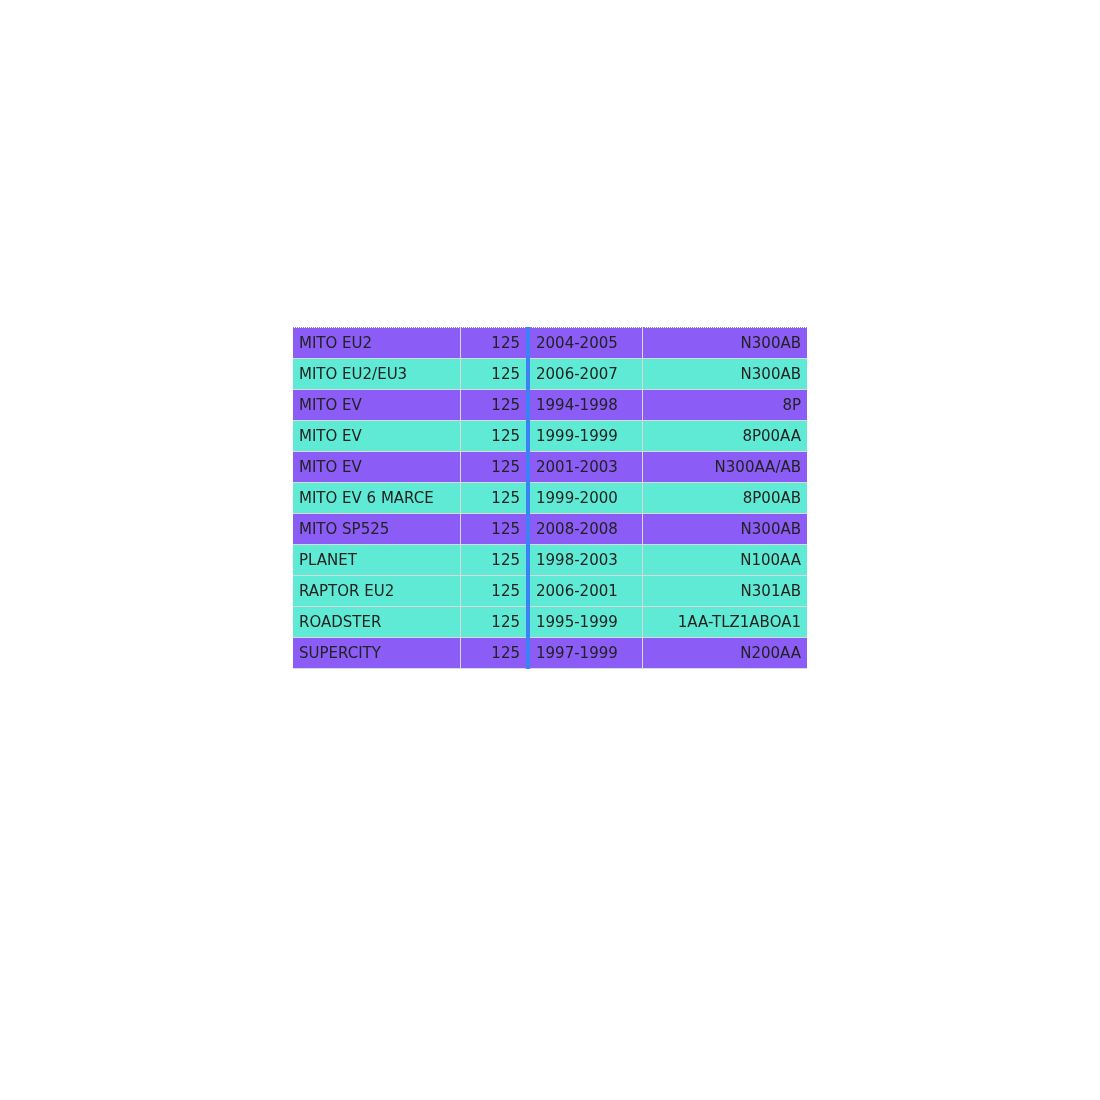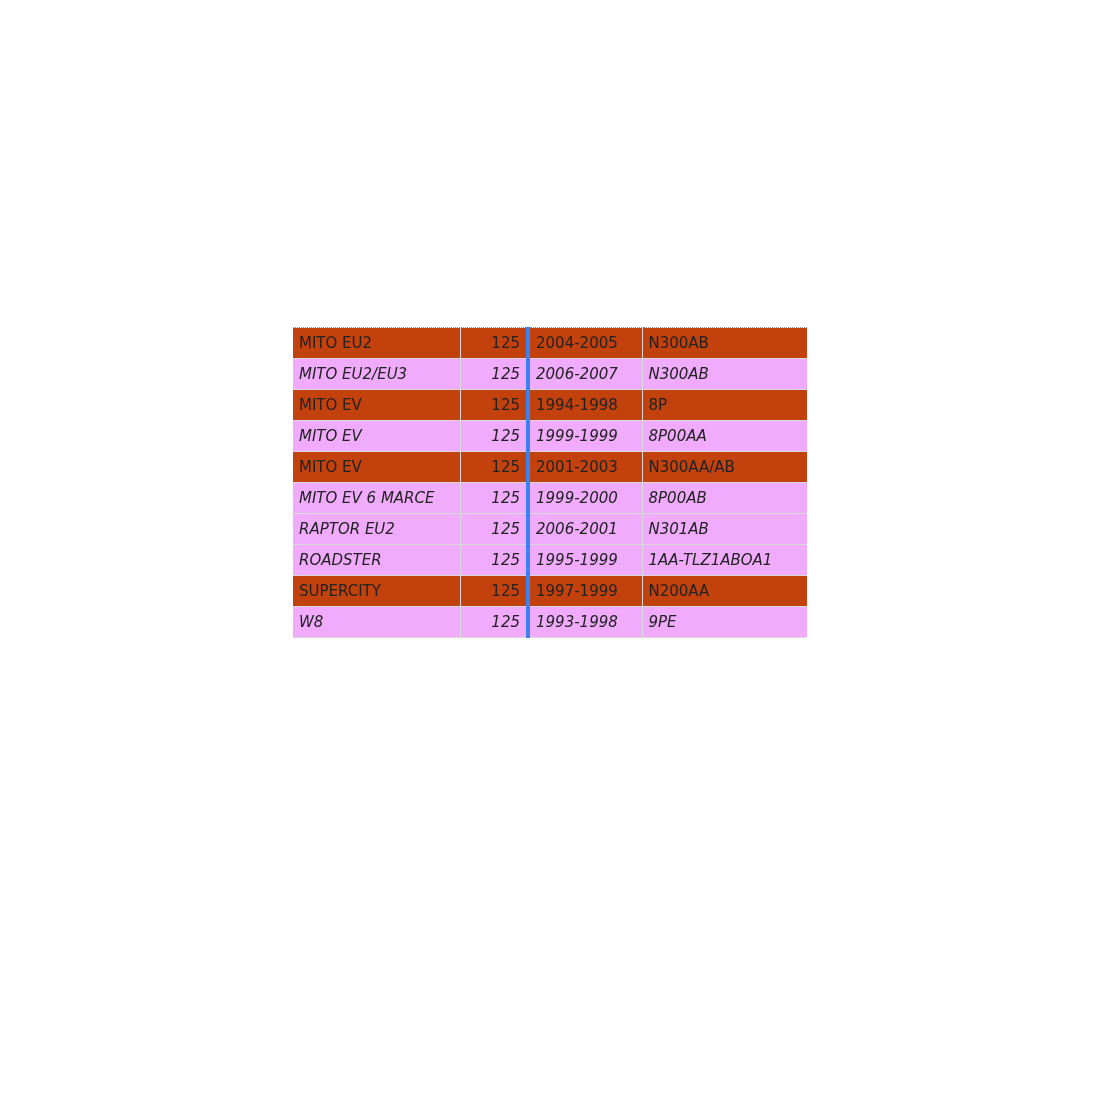--- a/index.html
+++ b/index.html
@@ -43,28 +43,27 @@
   }
   
   col.c-model { width: 167px; }
   col.c-disp  { width: 68px; }
   col.c-years { width: 114px; }
   col.c-code  { width: 165px; }
 
   td.col-model { text-align: left; }
   td.col-disp  { text-align: right; padding-right: 10px; border-left: 1px solid #d9d9d9; border-right: 4px solid #3b82f6; }
   td.col-years { text-align: left; border-right: 1px solid #d9d9d9; margin-left: 28px; }
-  td.col-code  { text-align: left; }
+  td.col-code  { text-align: right; }
 
   tr.row-alt td {
-    background: #f0abfc;
-    font-style: italic;
+    background: #5eead4;
   }
   tr.row-plain td {
-    background: #c2410c;
+    background: #8b5cf6;
   }
   
   table.vehicle-table tr:first-child td {
     border-top: 1px dotted #8c8c8c;
   }
 </style>
 </head>
 <body>
 
 <div id="vehicle-table-wrap">
@@ -105,39 +104,45 @@
           <td class="col-disp">125</td>
           <td class="col-years">2001-2003</td>
           <td class="col-code">N300AA/AB</td>
         </tr>
         <tr class="row-alt">
           <td class="col-model">MITO EV 6 MARCE</td>
           <td class="col-disp">125</td>
           <td class="col-years">1999-2000</td>
           <td class="col-code">8P00AB</td>
         </tr>
+        <tr class="row-plain">
+          <td class="col-model">MITO SP525</td>
+          <td class="col-disp">125</td>
+          <td class="col-years">2008-2008</td>
+          <td class="col-code">N300AB</td>
+        </tr>
+        <tr class="row-alt">
+          <td class="col-model">PLANET</td>
+          <td class="col-disp">125</td>
+          <td class="col-years">1998-2003</td>
+          <td class="col-code">N100AA</td>
+        </tr>
         <tr class="row-alt">
           <td class="col-model">RAPTOR EU2</td>
           <td class="col-disp">125</td>
           <td class="col-years">2006-2001</td>
           <td class="col-code">N301AB</td>
         </tr>
         <tr class="row-alt">
           <td class="col-model">ROADSTER</td>
           <td class="col-disp">125</td>
           <td class="col-years">1995-1999</td>
           <td class="col-code">1AA-TLZ1ABOA1</td>
         </tr>
         <tr class="row-plain">
           <td class="col-model">SUPERCITY</td>
           <td class="col-disp">125</td>
           <td class="col-years">1997-1999</td>
           <td class="col-code">N200AA</td>
         </tr>
-        <tr class="row-alt">
-          <td class="col-model">W8</td>
-          <td class="col-disp">125</td>
-          <td class="col-years">1993-1998</td>
-          <td class="col-code">9PE</td>
-        </tr>
       </tbody>
   </table>
 </div>
 
 </body></html>

